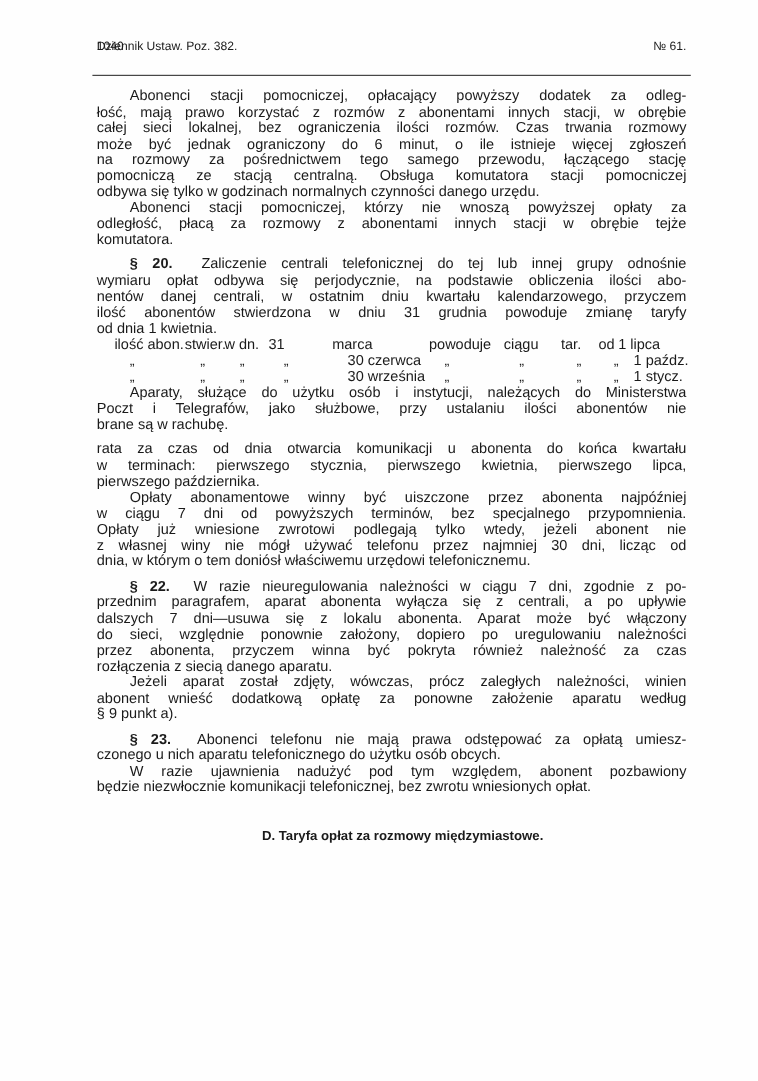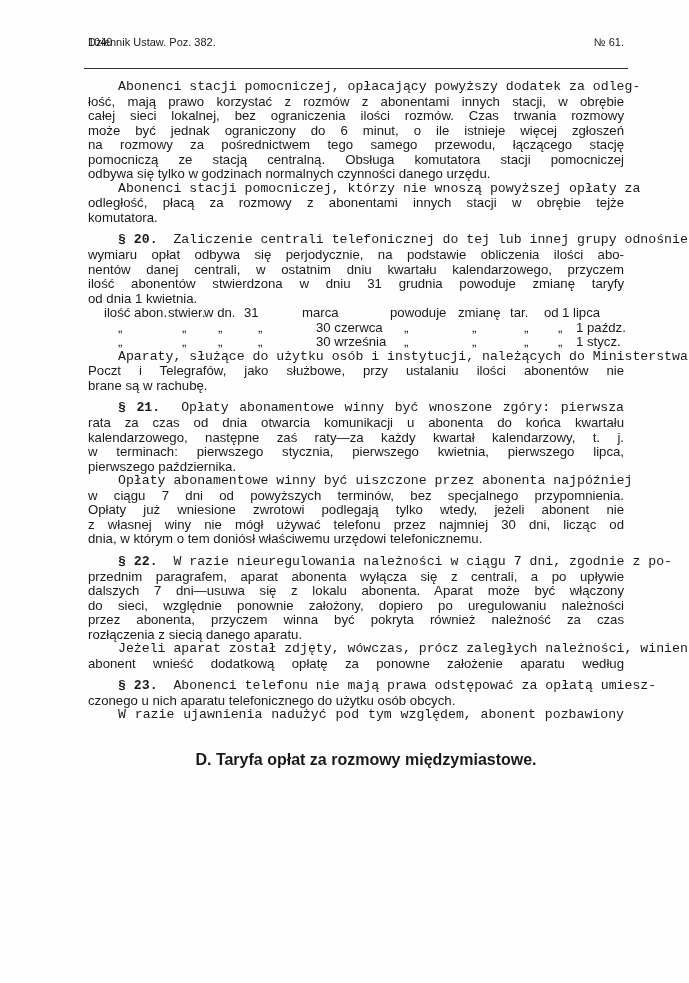--- a/index.html
+++ b/index.html
@@ -7,27 +7,27 @@
          font-family: "Liberation Sans", "DejaVu Sans", sans-serif; color: #1a1a1a; }
   .page { position: absolute; left: 0; top: 0; width: 689px; height: 983px; background: #fefefe; }
   .header { position: absolute; top: 36px; left: 88px; width: 536px; height: 22px; font-size: 11px; }
   .header .pg { position: absolute; left: 0; top: 0; }
   .header .title { position: absolute; left: 0; width: 100%; top: 0; }
   .header .num { position: absolute; right: 0; top: 0; }
   .rule { position: absolute; top: 68px; left: 84px; width: 544px; height: 1px; background: #333; }
   .body { position: absolute; top: 80px; left: 88px; width: 536px; font-size: 13.2px; line-height: 14.55px; }
   .ln { white-space: nowrap; text-align: justify; text-align-last: justify; height: 14.55px; overflow: visible; }
   .ln.last { text-align-last: left; }
-  .ind { padding-left: 30px; font-family: Liberation Mono, monospace; }
+  .ind { padding-left: 30px; }
   .par { font-weight: bold; margin-top: 32px; }
   .gap { height: 8px; }
   .gap2 { height: 22px; }
   .tab { display: grid; grid-template-columns: 64px 36px 40px 58px 88px 68px 52px 34px 18px 76px; }
   .tab span { white-space: nowrap; }
-  .heading { text-align: center; font-weight: bold; font-size: 16px; height: 18px; margin-left: 20px; }
+  .heading { text-align: center; font-weight: bold; font-size: 12px; height: 18px; margin-left: 20px; }
 </style>
 </head>
 <body>
 
 <div class="page">
 
   <div class="header">
     <span class="pg">1040</span>
     <span class="title">Dziennik Ustaw. Poz. 382.</span>
     <span class="num">№ 61.</span>
@@ -62,21 +62,21 @@
       <div class="ln last">od dnia 1 kwietnia.</div>
 
       <div style="padding-left:16px;">
         <div class="tab">
           <span>ilość abon.</span>
             <span>stwier.</span>
             <span>w dn.</span>
             <span>31</span>
             <span>marca</span>
             <span>powoduje</span>
-            <span>zmianę</span>
+            <span>ciągu</span>
             <span>tar.</span>
             <span>od</span>
             <span>1 lipca</span>
         </div>
         <div class="tab" style="padding-left:14px;">
           <span>„</span>
             <span>„</span>
             <span>„</span>
             <span>„</span>
             <span>30 czerwca</span>
@@ -101,51 +101,51 @@
       </div>
 
       <div class="ln ind">Aparaty, służące do użytku osób i instytucji, należących do Ministerstwa</div>
       <div class="ln">Poczt i Telegrafów, jako służbowe, przy ustalaniu ilości abonentów nie</div>
       <div class="ln last">brane są w rachubę.</div>
     </div>
 
     <div class="gap"></div>
 
     <div>
-      <div class="ln ind"><span class="par">§ 21.</span>&nbsp;&nbsp;<span>Opłaty abonamentowe winny być wnoszone zgóry: pierwsza</span></div>
       <div class="ln">rata za czas od dnia otwarcia komunikacji u abonenta do końca kwartału</div>
-      <div class="ln">kalendarzowego, następne zaś raty—za każdy kwartał kalendarzowy, t. j.</div>
       <div class="ln">w terminach: pierwszego stycznia, pierwszego kwietnia, pierwszego lipca,</div>
       <div class="ln last">pierwszego października.</div>
       <div class="ln ind">Opłaty abonamentowe winny być uiszczone przez abonenta najpóźniej</div>
       <div class="ln">w ciągu 7 dni od powyższych terminów, bez specjalnego przypomnienia.</div>
       <div class="ln">Opłaty już wniesione zwrotowi podlegają tylko wtedy, jeżeli abonent nie</div>
       <div class="ln">z własnej winy nie mógł używać telefonu przez najmniej 30 dni, licząc od</div>
       <div class="ln last">dnia, w którym o tem doniósł właściwemu urzędowi telefonicznemu.</div>
     </div>
 
     <div class="gap"></div>
 
     <div>
       <div class="ln ind"><span class="par">§ 22.</span>&nbsp;&nbsp;<span>W razie nieuregulowania należności w ciągu 7 dni, zgodnie z po-</span></div>
       <div class="ln">przednim paragrafem, aparat abonenta wyłącza się z centrali, a po upływie</div>
       <div class="ln">dalszych 7 dni—usuwa się z lokalu abonenta. Aparat może być włączony</div>
       <div class="ln">do sieci, względnie ponownie założony, dopiero po uregulowaniu należności</div>
       <div class="ln">przez abonenta, przyczem winna być pokryta również należność za czas</div>
       <div class="ln last">rozłączenia z siecią danego aparatu.</div>
       <div class="ln ind">Jeżeli aparat został zdjęty, wówczas, prócz zaległych należności, winien</div>
       <div class="ln">abonent wnieść dodatkową opłatę za ponowne założenie aparatu według</div>
+      <div class="ln last">§ 9 punkt a).</div>
     </div>
 
     <div class="gap"></div>
 
     <div>
       <div class="ln ind"><span class="par">§ 23.</span>&nbsp;&nbsp;<span>Abonenci telefonu nie mają prawa odstępować za opłatą umiesz-</span></div>
       <div class="ln last">czonego u nich aparatu telefonicznego do użytku osób obcych.</div>
       <div class="ln ind">W razie ujawnienia nadużyć pod tym względem, abonent pozbawiony</div>
+      <div class="ln last">będzie niezwłocznie komunikacji telefonicznej, bez zwrotu wniesionych opłat.</div>
     </div>
 
     <div class="gap2"></div>
     <div class="gap"></div>
 
     <div class="heading">D. Taryfa opłat za rozmowy międzymiastowe.</div>
 
     <div class="gap"></div>
     <div style="height:4px"></div>
 

